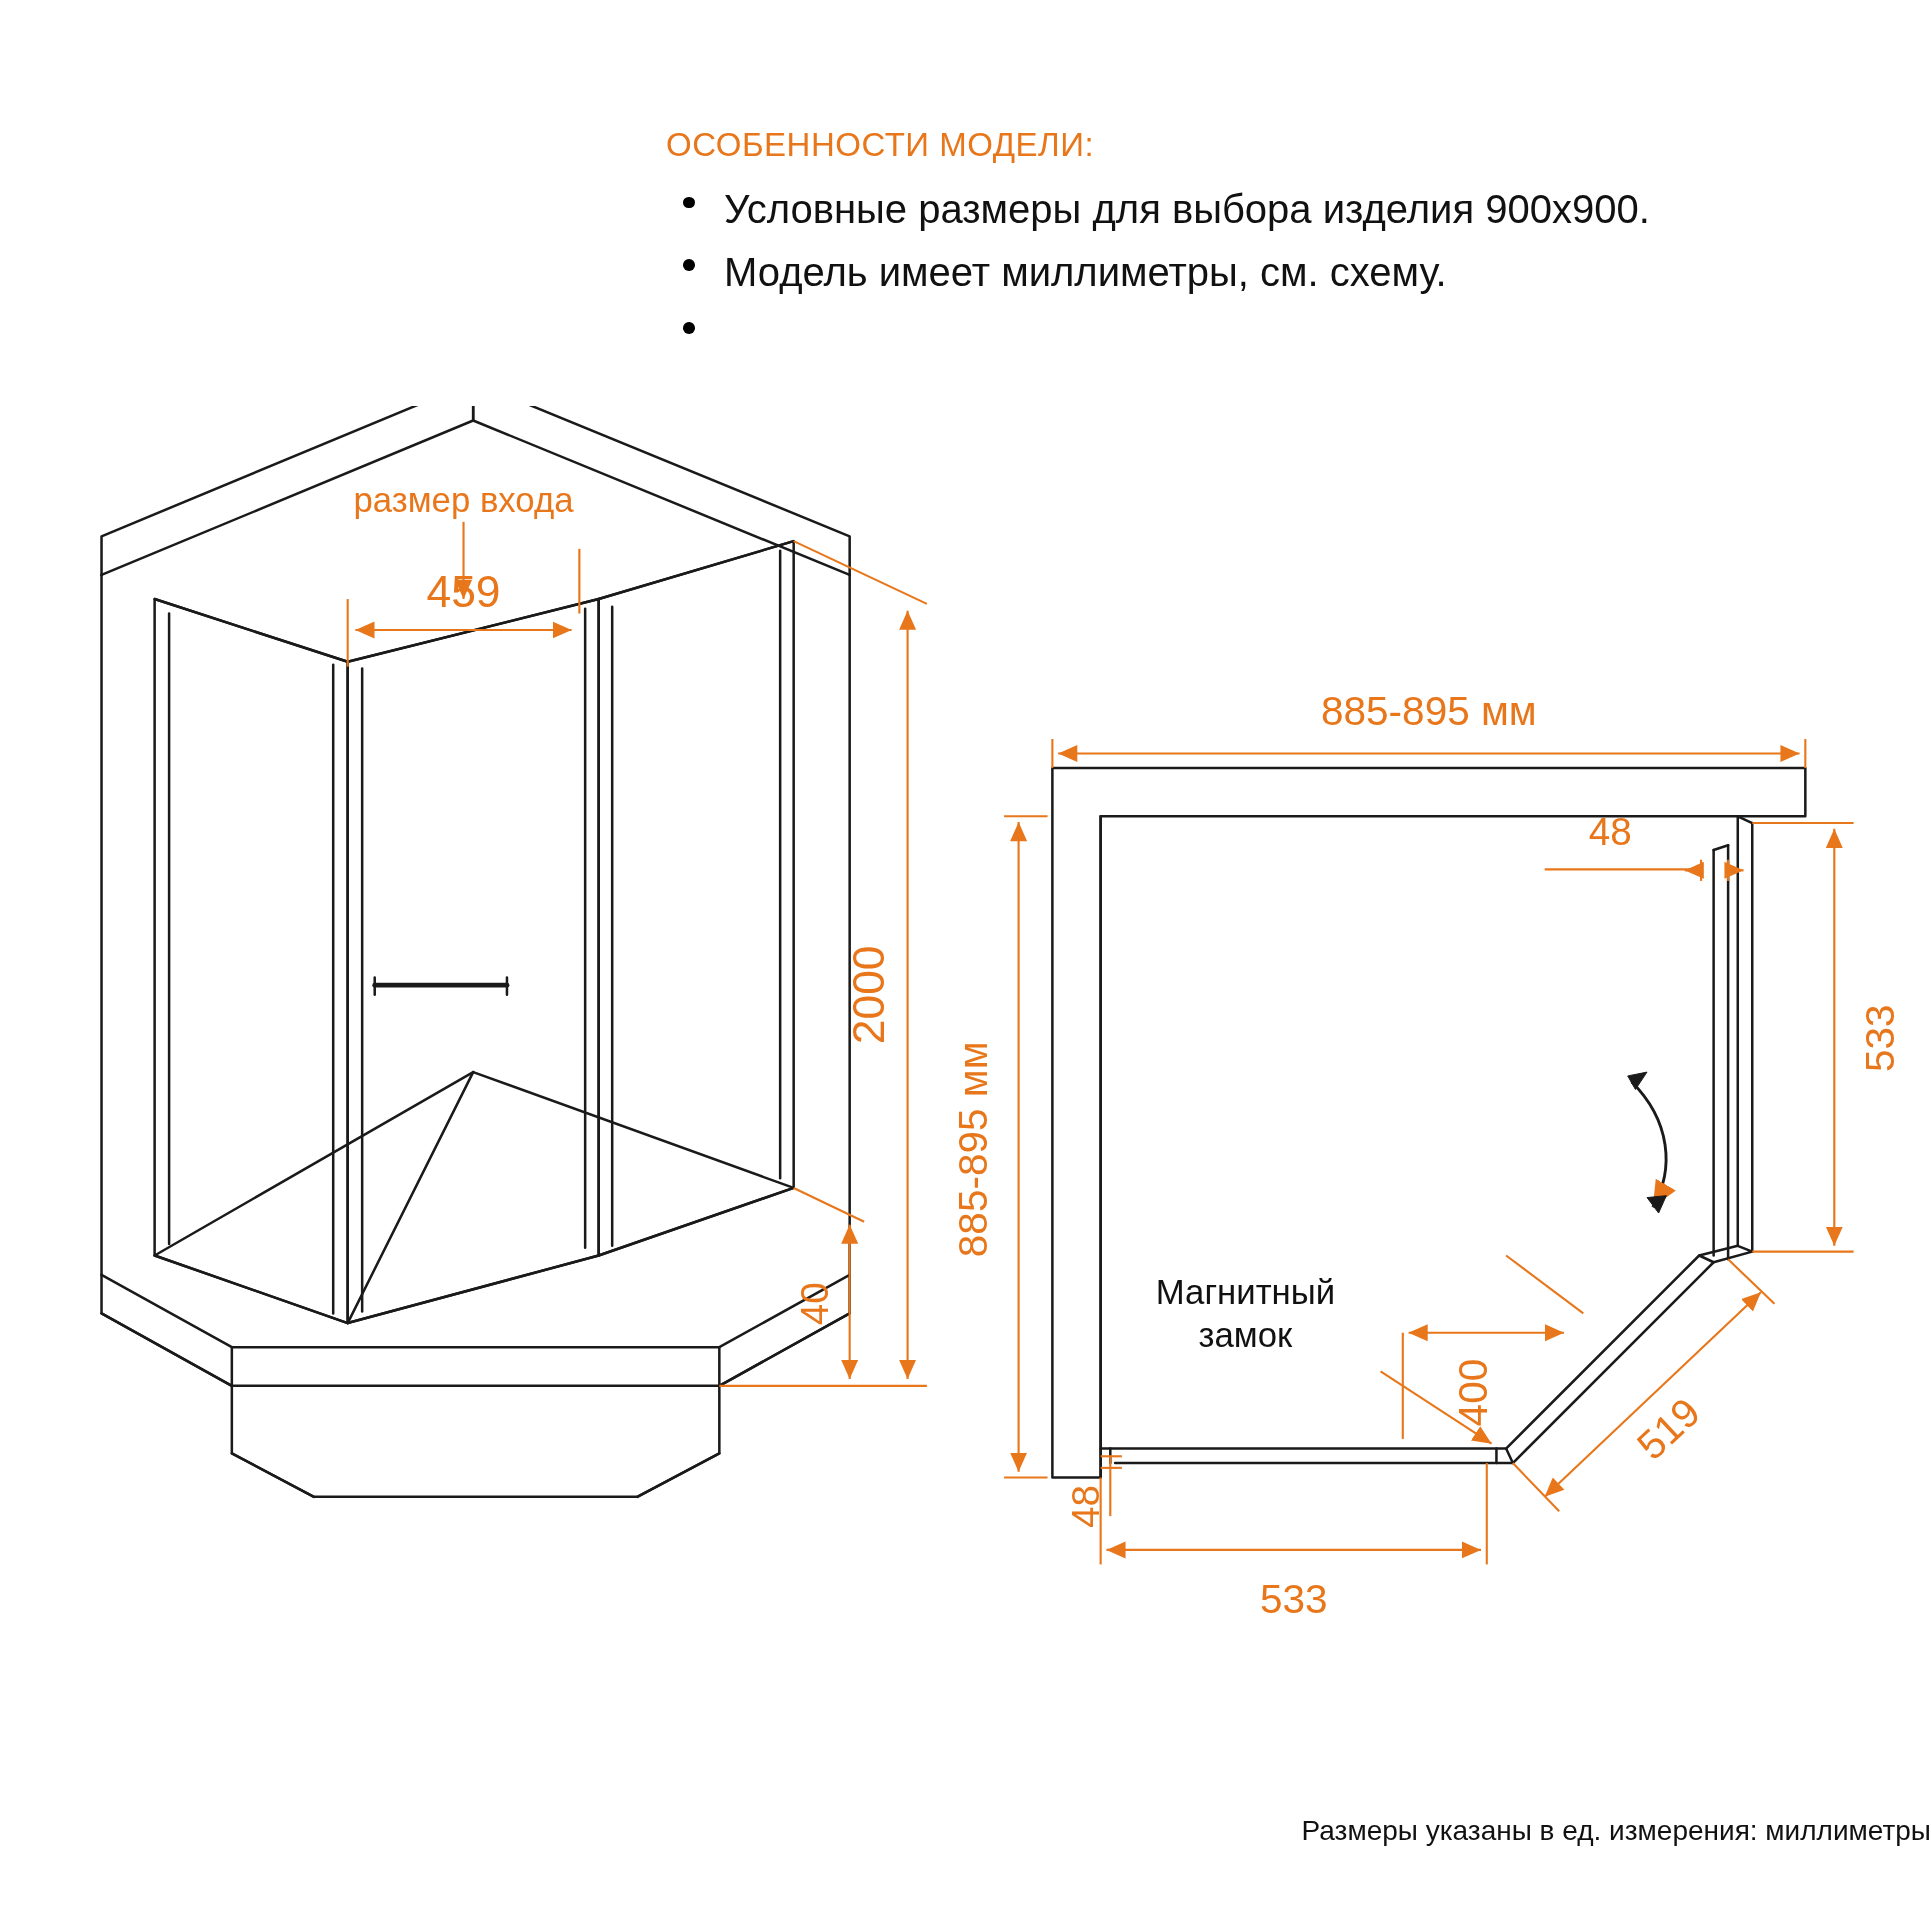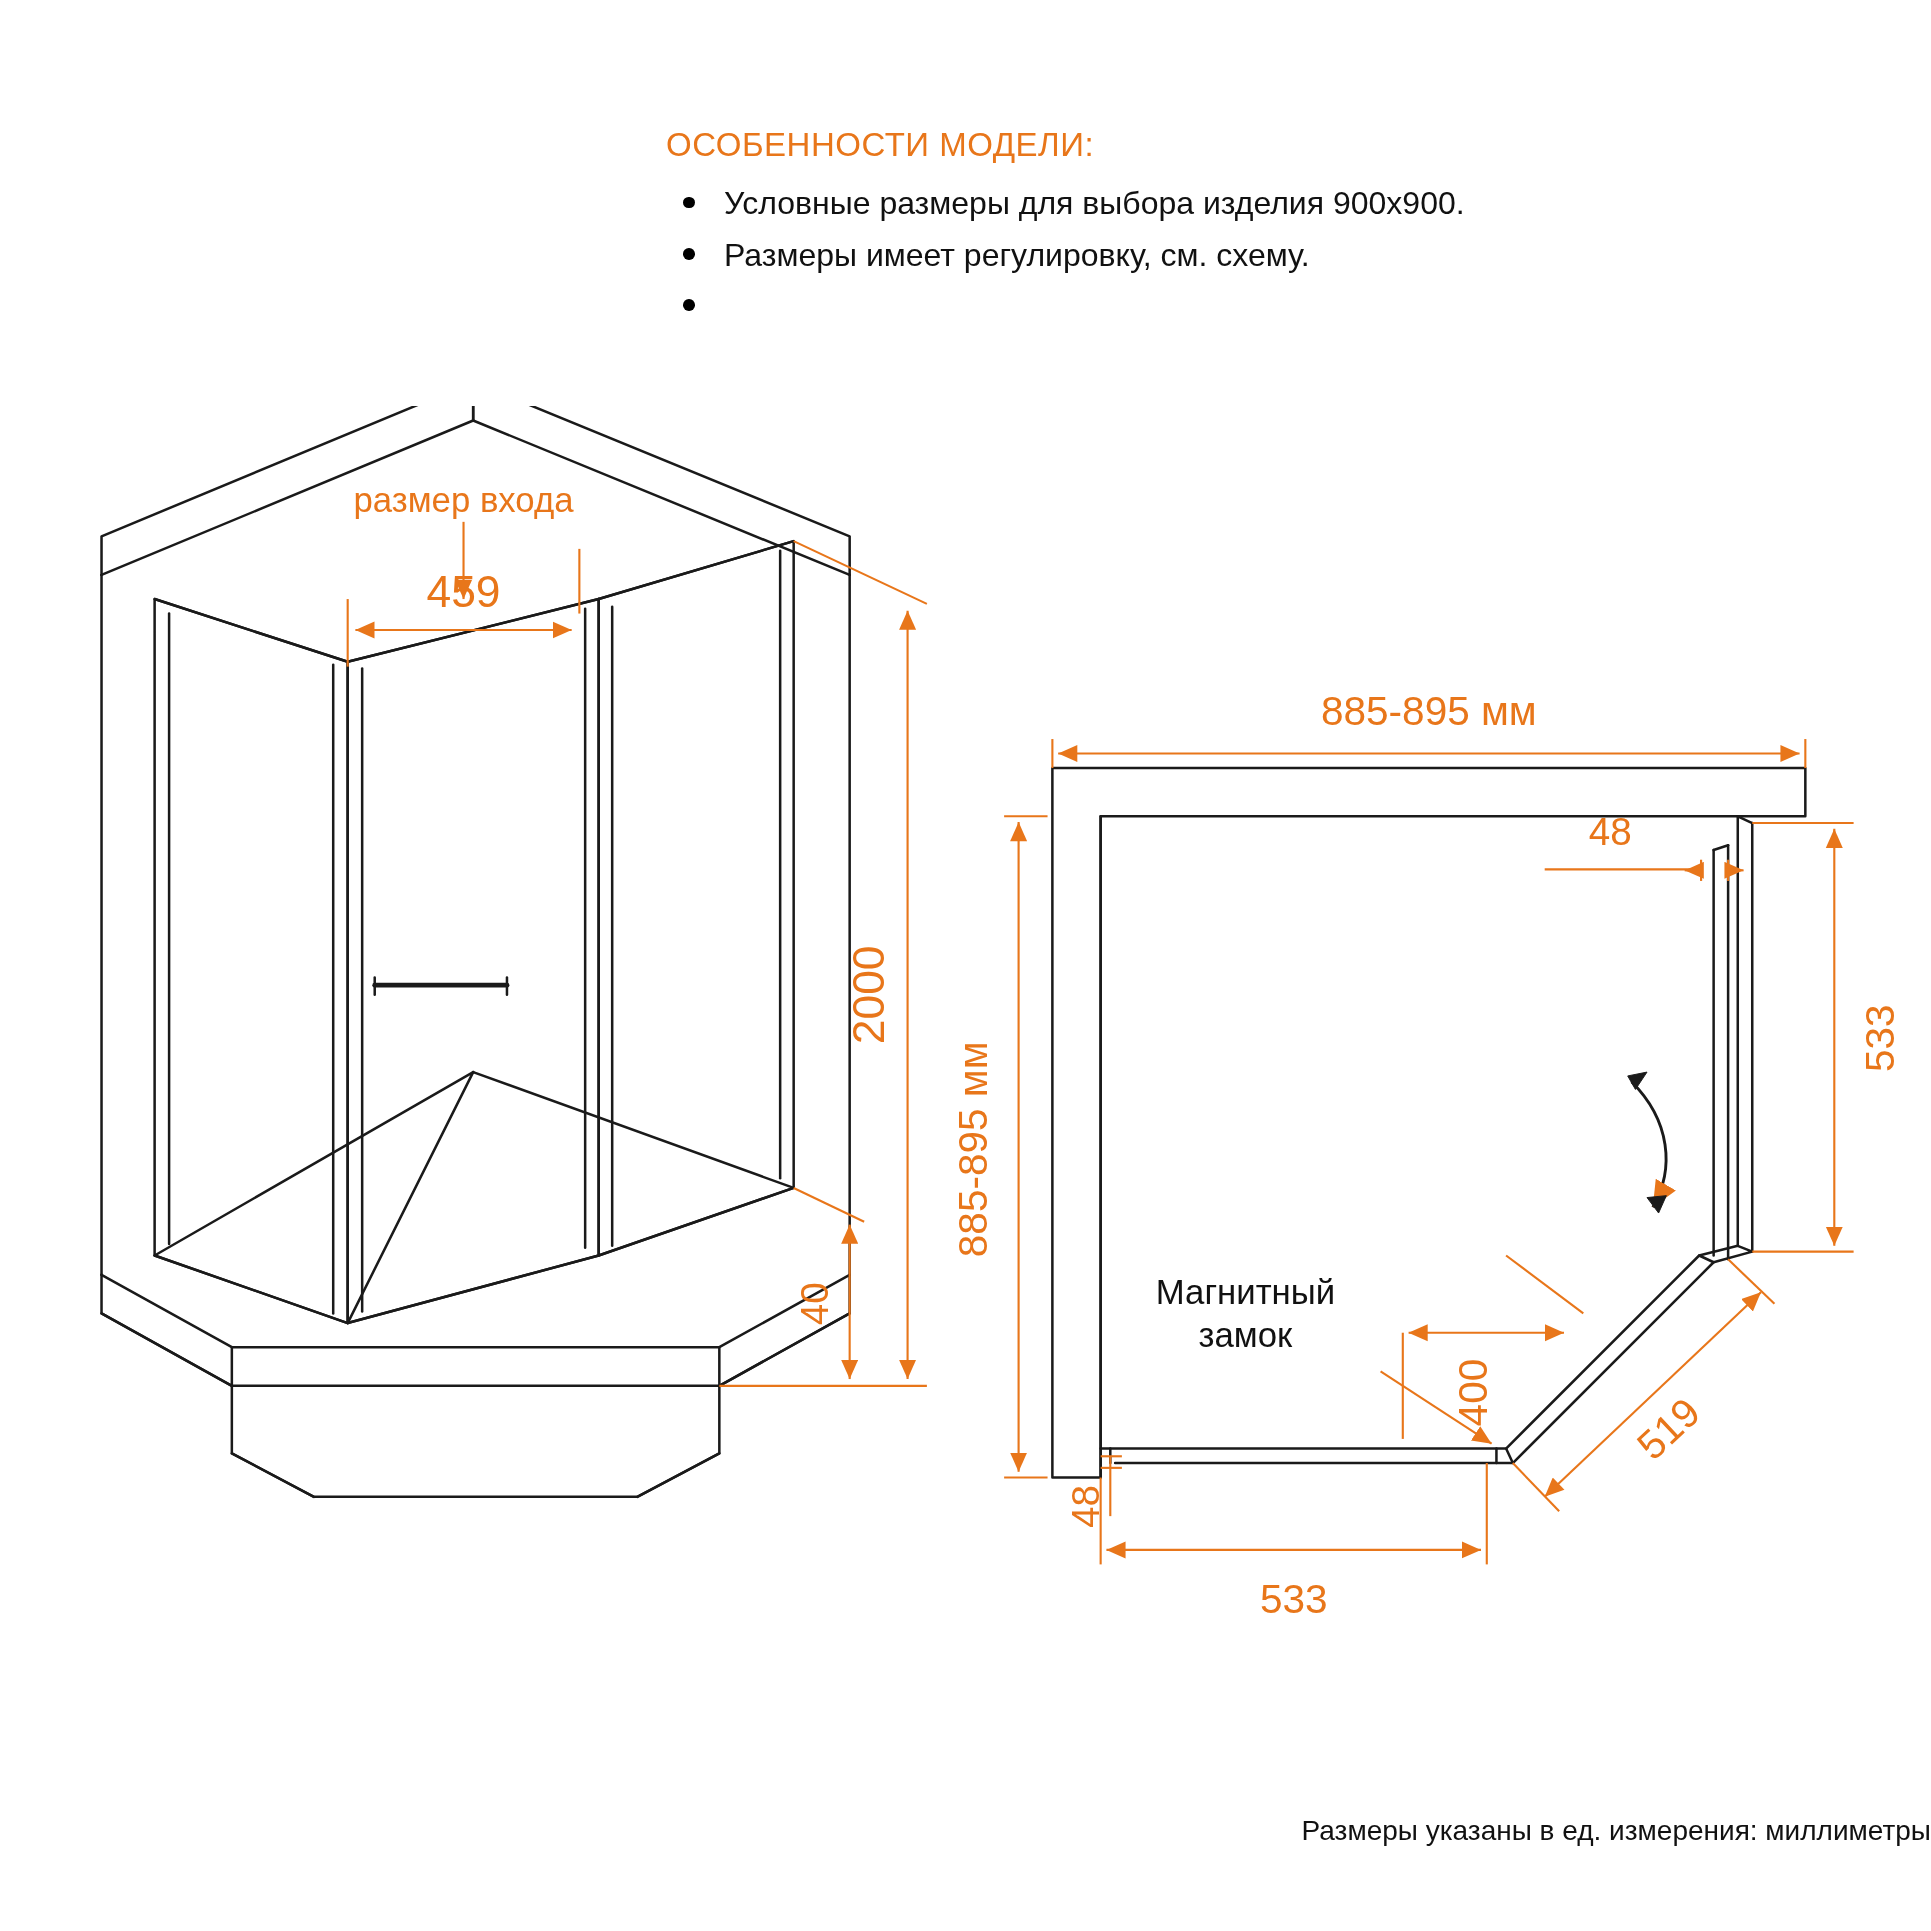--- a/index.html
+++ b/index.html
@@ -34,21 +34,21 @@
     letter-spacing: 0.5px;
     margin: 0 0 17.4px 0;
   }
   .features-list {
     margin: 0;
     padding: 0;
     list-style: none;
   }
   .features-list li {
     position: relative;
-    font-size: 32px;
+    font-size: 40px;
     line-height: 1.42;
     color: #111111;
     padding-left: 58px;
     margin-bottom: 5.8px;
   }
   .features-list li .bullet {
     position: absolute;
     left: 17.4px;
     top: 15.4px;
     width: 11.6px;
@@ -79,21 +79,21 @@
 </style>
 </head>
 <body>
 
 <div class="page">
 
   <div class="features">
     <div class="features-title">ОСОБЕННОСТИ МОДЕЛИ:</div>
     <ul class="features-list">
       <li><span class="bullet"></span><span>Условные размеры для выбора изделия 900x900.</span></li>
-      <li><span class="bullet"></span><span>Размеры имеет регулировку, см. схему.</span></li>
+      <li><span class="bullet"></span><span>Модель имеет миллиметры, см. схему.</span></li>
       <li><span class="bullet"></span></li>
     </ul>
   </div>
 
   <div class="drawing">
     <svg width="1931" height="1448" viewBox="0 0 2000 1500" xmlns="http://www.w3.org/2000/svg">
       <defs>
         <marker id="arrOr" markerWidth="11" markerHeight="11" refX="9" refY="4" orient="auto">
           <path d="M0,0 L9,4 L0,8 z" fill="#E8761A"></path>
         </marker>

